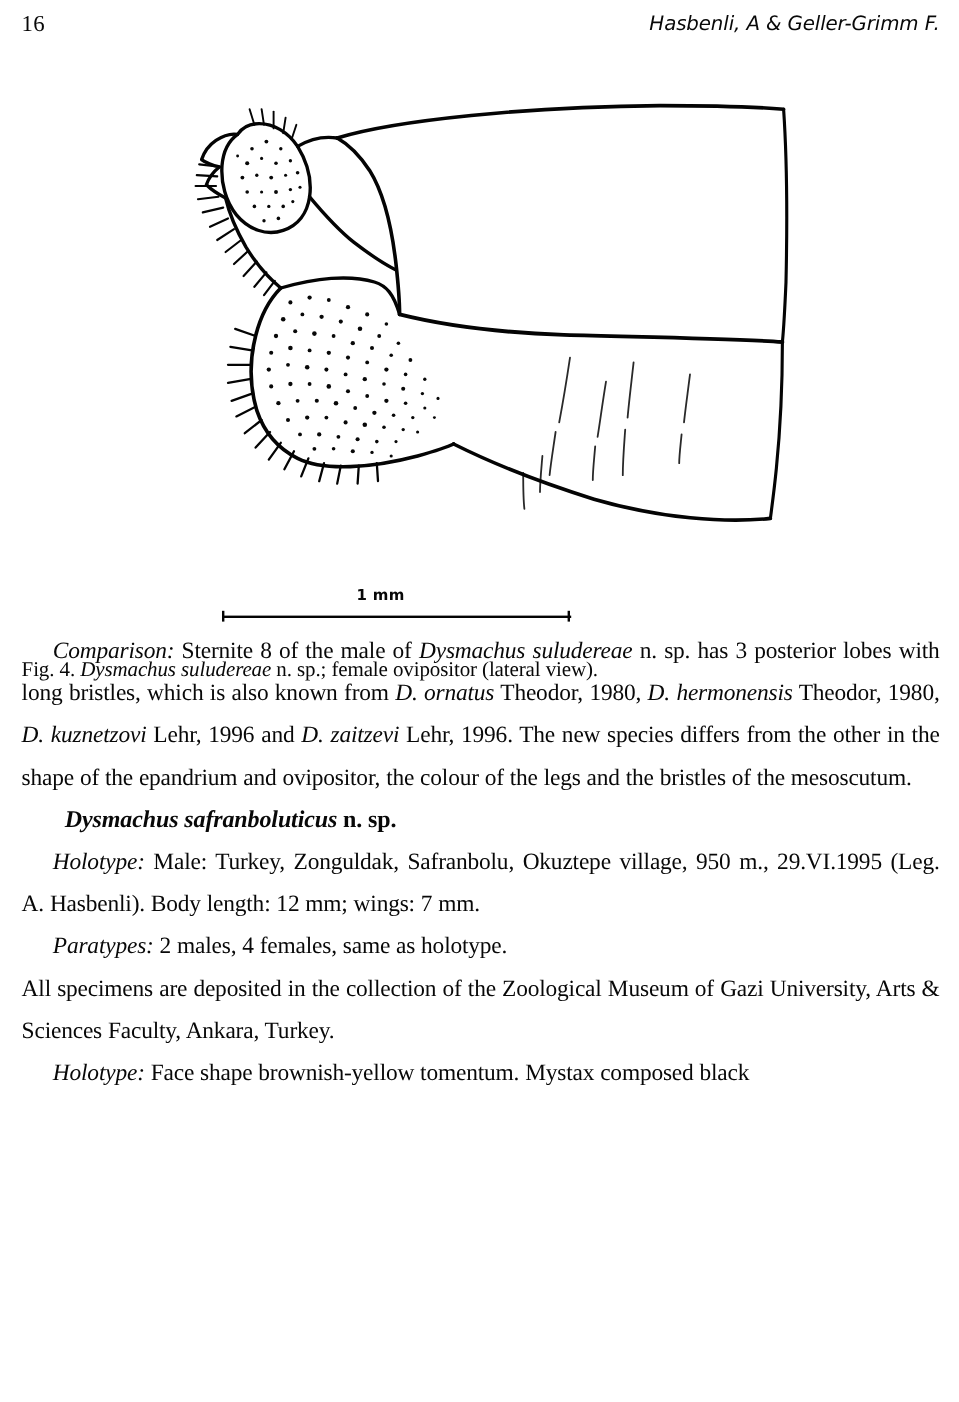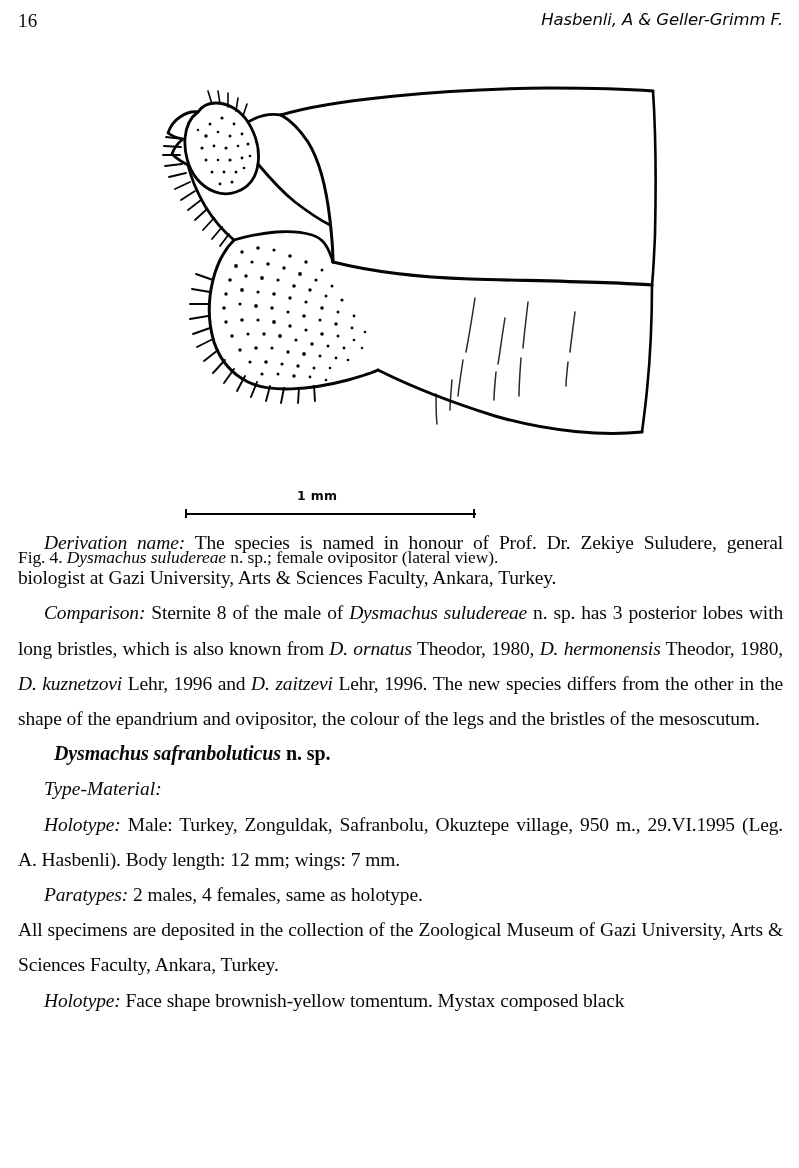--- a/index.html
+++ b/index.html
@@ -379,27 +379,25 @@
       <div class="tick right"></div>
     </div>
 
     <div class="fig-caption">
       <span>Fig. 4. </span><span class="it">Dysmachus suludereae</span><span> n. sp.; female ovipositor (lateral view).</span>
     </div>
   </div>
 
   <div class="body-text">
 
-    <p class="para indent"><span class="it">Derivation name:</span><span> The species is named in honour of  Prof. Dr. Zekiye Suludere, general biologist at Gazi University, Arts &amp; Sciences Faculty, Ankara, Turkey.</span></p>
 
     <p class="para indent"><span class="it">Comparison:</span><span> Sternite 8 of the male of </span><span class="it">Dysmachus suludereae</span><span> n. sp. has 3 posterior lobes with long bristles, which is also known from </span><span class="it">D. ornatus</span><span> Theodor, 1980, </span><span class="it">D. hermonensis</span><span> Theodor, 1980, </span><span class="it">D. kuznetzovi</span><span> Lehr, 1996 and </span><span class="it">D. zaitzevi</span><span> Lehr, 1996. The new species differs from the other in the shape of the epandrium and ovipositor, the colour of the legs and the bristles of the mesoscutum.</span></p>
 
     <h2 class="species-heading gap-before"><span class="genus-species">Dysmachus safranboluticus</span><span class="bd"> n. sp.</span></h2>
 
-    <p class="subhead">Type-Material:</p>
 
     <p class="para indent"><span class="it">Holotype:</span><span> Male: Turkey, Zonguldak, Safranbolu, Okuztepe village, 950 m., 29.VI.1995  (Leg. A. Hasbenli). Body length: 12 mm; wings: 7 mm.</span></p>
 
     <p class="para indent last-left"><span class="it">Paratypes:</span><span> 2 males, 4 females, same as holotype.</span></p>
 
     <p class="para noindent">All specimens are deposited in the collection of the Zoological Museum of Gazi University, Arts &amp; Sciences Faculty, Ankara, Turkey.</p>
 
     <p class="para indent last-left"><span class="it">Holotype:</span><span> Face shape brownish-yellow tomentum. Mystax composed black</span></p>
 
   </div>

